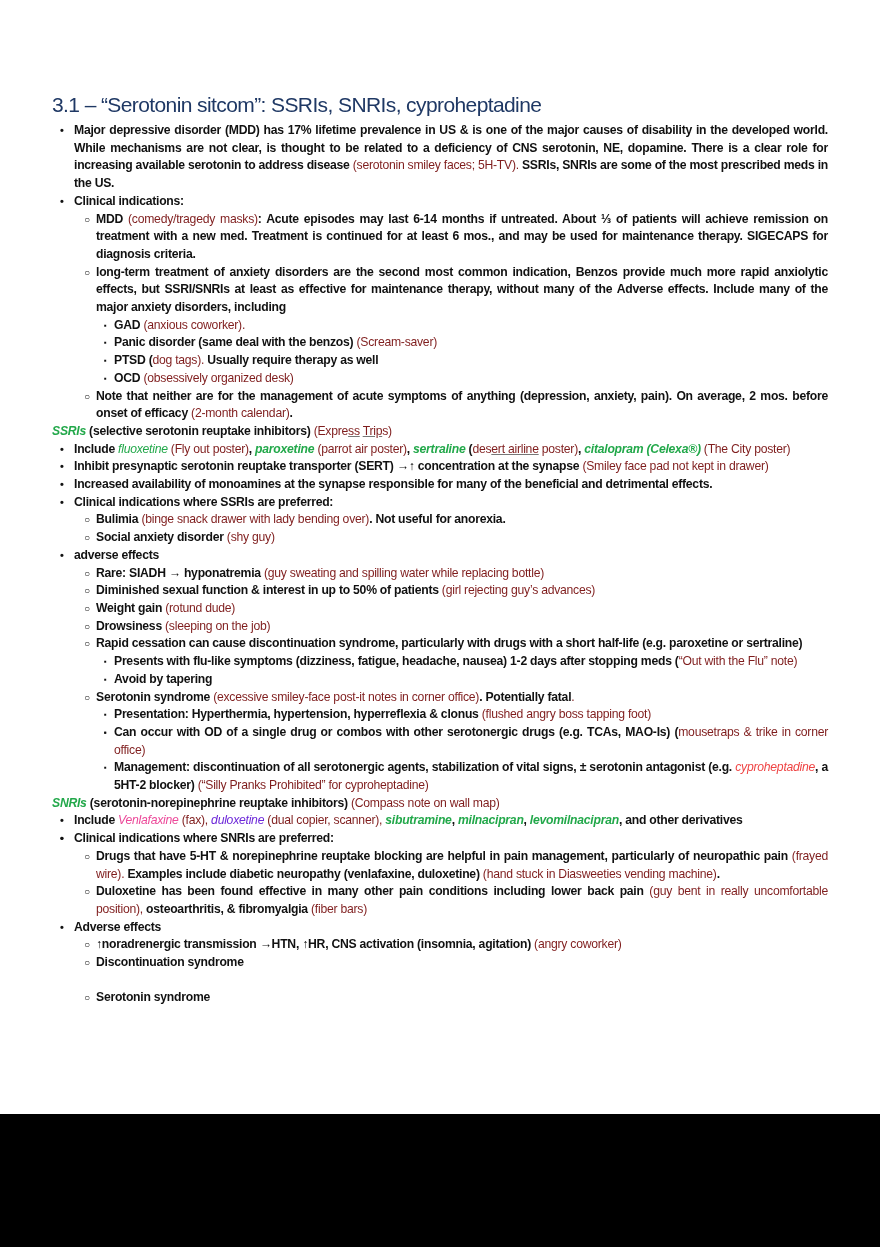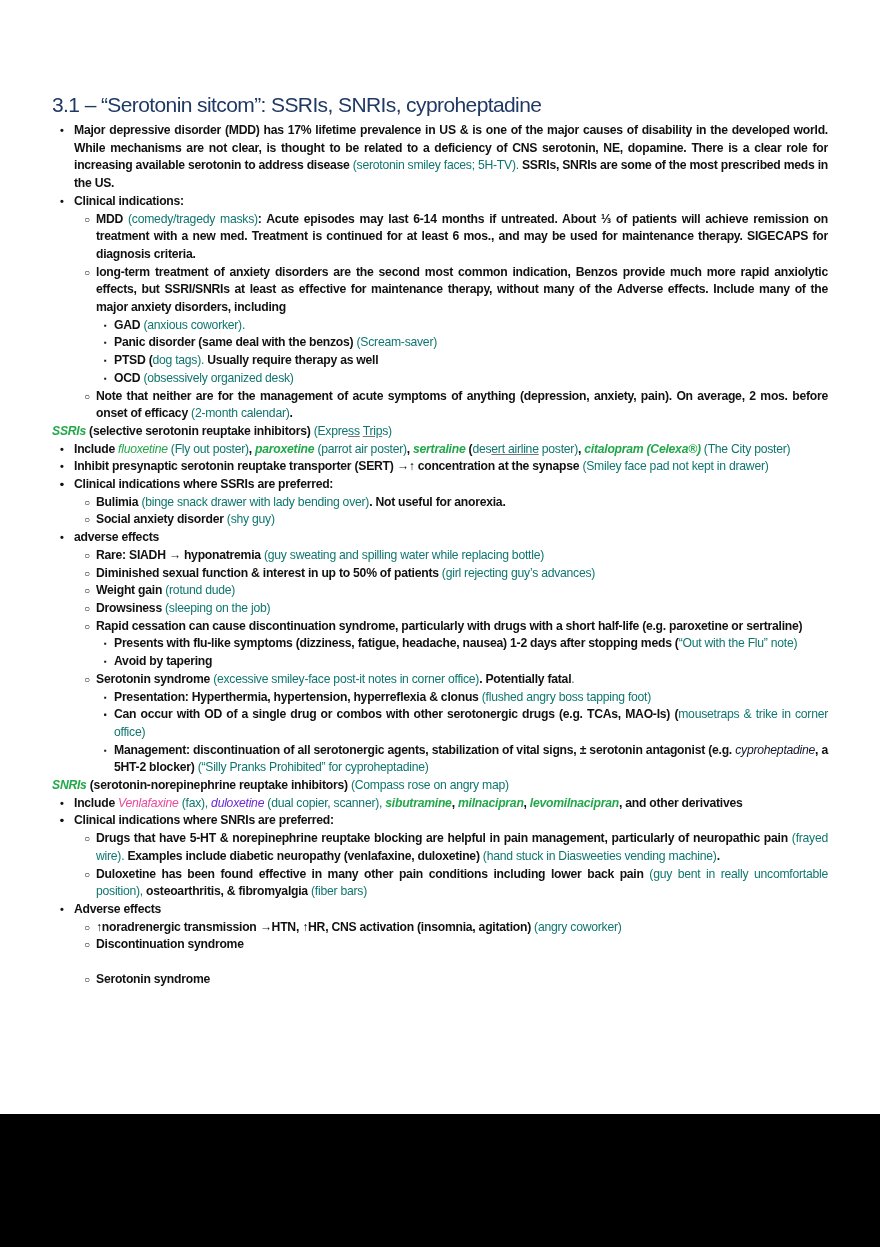--- a/index.html
+++ b/index.html
@@ -4,21 +4,21 @@
 <style>
   html, body { margin:0; padding:0; }
   body { width:880px; height:1247px; background:#000; position:relative; overflow:hidden;
          font-family:"Liberation Sans Narrow","Liberation Sans", sans-serif; }
   .page { position:absolute; left:0; top:0; width:880px; height:1114px; background:#fff; }
   .content { position:absolute; left:52px; top:92px; width:776px; color:#111; }
   .title { font-family:"Liberation Sans", sans-serif; color:#1f3864; font-size:21px; letter-spacing:-0.6px;
            line-height:26px; margin:0 0 4px 0; font-weight:normal; }
   .line { font-size:12.2px; line-height:17.7px; text-align:justify; letter-spacing:-0.25px; position:relative; }
   .b { font-weight:bold; }
-  .n { font-weight:normal; color:#0f766e; }
+  .n { font-weight:normal; color:#7f1d1d; }
   .g { color:#22a84a;font-style:italic; }
   .i { }
   .u { text-decoration:underline; text-decoration-color:#777; }
   .l1 { padding-left:22px; }
   .l2 { padding-left:44px; }
   .l3 { padding-left:62px; }
   .l0 { padding-left:0; }
   .mk { position:absolute; font-size:11px; }
   .l1 .mk { left:8px; }
   .l2 .mk { left:32px; font-size:10px; }
@@ -76,20 +76,21 @@
     <div class="line l1 b">
       <span class="mk">•</span>
       <span>Include </span><span class="g n" style="color:#22a84a">fluoxetine</span><span class="n"> (Fly out poster)</span><span>, </span><span class="g">paroxetine</span><span class="n"> (parrot air poster)</span><span>, </span><span class="g">sertraline</span><span> (</span><span class="n">des</span><span class="n u">ert airline</span><span class="n"> poster)</span><span>, </span><span class="g">citalopram (Celexa®)</span><span class="n"> (The City poster)</span>
     </div>
     <div class="line l1 b">
       <span class="mk">•</span>
       <span>Inhibit presynaptic serotonin reuptake transporter (SERT) →↑ concentration at the synapse</span><span class="n"> (Smiley face pad not kept in drawer)</span>
     </div>
     <div class="line l1 b">
       <span class="mk">•</span>
+      <span>Increased availability of monoamines at the synapse responsible for many of the beneficial and detrimental effects.</span>
     </div>
     <div class="line l1 b">
       <span class="mk">•</span>
       <span>Clinical indications where SSRIs are preferred:</span>
     </div>
     <div class="line l2 b">
       <span class="mk">○</span>
       <span>Bulimia</span><span class="n"> (binge snack drawer with lady bending over)</span><span class="i">. Not useful for anorexia.</span>
     </div>
     <div class="line l2 b">
@@ -138,25 +139,25 @@
     </div>
     <div class="line l3 b">
       <span class="mk">▪</span>
     </div>
     <div class="line l3 b">
       <span class="mk">▪</span>
       <span>Can occur with OD of a single drug or combos with other serotonergic drugs (e.g. TCAs, MAO-Is) (</span><span class="n">mousetraps &amp; trike in corner office)</span>
     </div>
     <div class="line l3 b">
       <span class="mk">▪</span>
-      <span>Management: discontinuation of all serotonergic agents, stabilization of vital signs, ± serotonin antagonist (e.g. </span><span class="g n" style="color:#0f172a">cyproheptadine</span><span>, a 5HT-2 blocker)</span><span class="n"> (“Silly Pranks Prohibited” for cyproheptadine)</span>
+      <span>Management: discontinuation of all serotonergic agents, stabilization of vital signs, ± serotonin antagonist (e.g. </span><span class="g n" style="color:#ef4444">cyproheptadine</span><span>, a 5HT-2 blocker)</span><span class="n"> (“Silly Pranks Prohibited” for cyproheptadine)</span>
     </div>
 
     <div class="line l0 b">
-      <span class="g">SNRIs</span><span> (serotonin-norepinephrine reuptake inhibitors)</span><span class="n"> (Compass rose on angry map)</span>
+      <span class="g">SNRIs</span><span> (serotonin-norepinephrine reuptake inhibitors)</span><span class="n"> (Compass note on wall map)</span>
     </div>
     <div class="line l1 b">
       <span class="mk">•</span>
       <span>Include </span><span class="g n" style="color:#ec4899">Venlafaxine</span><span class="n"> (fax), </span><span class="g n" style="color:#6d28d9">duloxetine</span><span class="n"> (dual copier, scanner), </span><span class="g">sibutramine</span><span>, </span><span class="g">milnacipran</span><span>, </span><span class="g">levomilnacipran</span><span>, and other derivatives</span>
     </div>
     <div class="line l1 b">
       <span class="mk">•</span>
     </div>
     <div class="line l1 b">
       <span class="mk">•</span>

